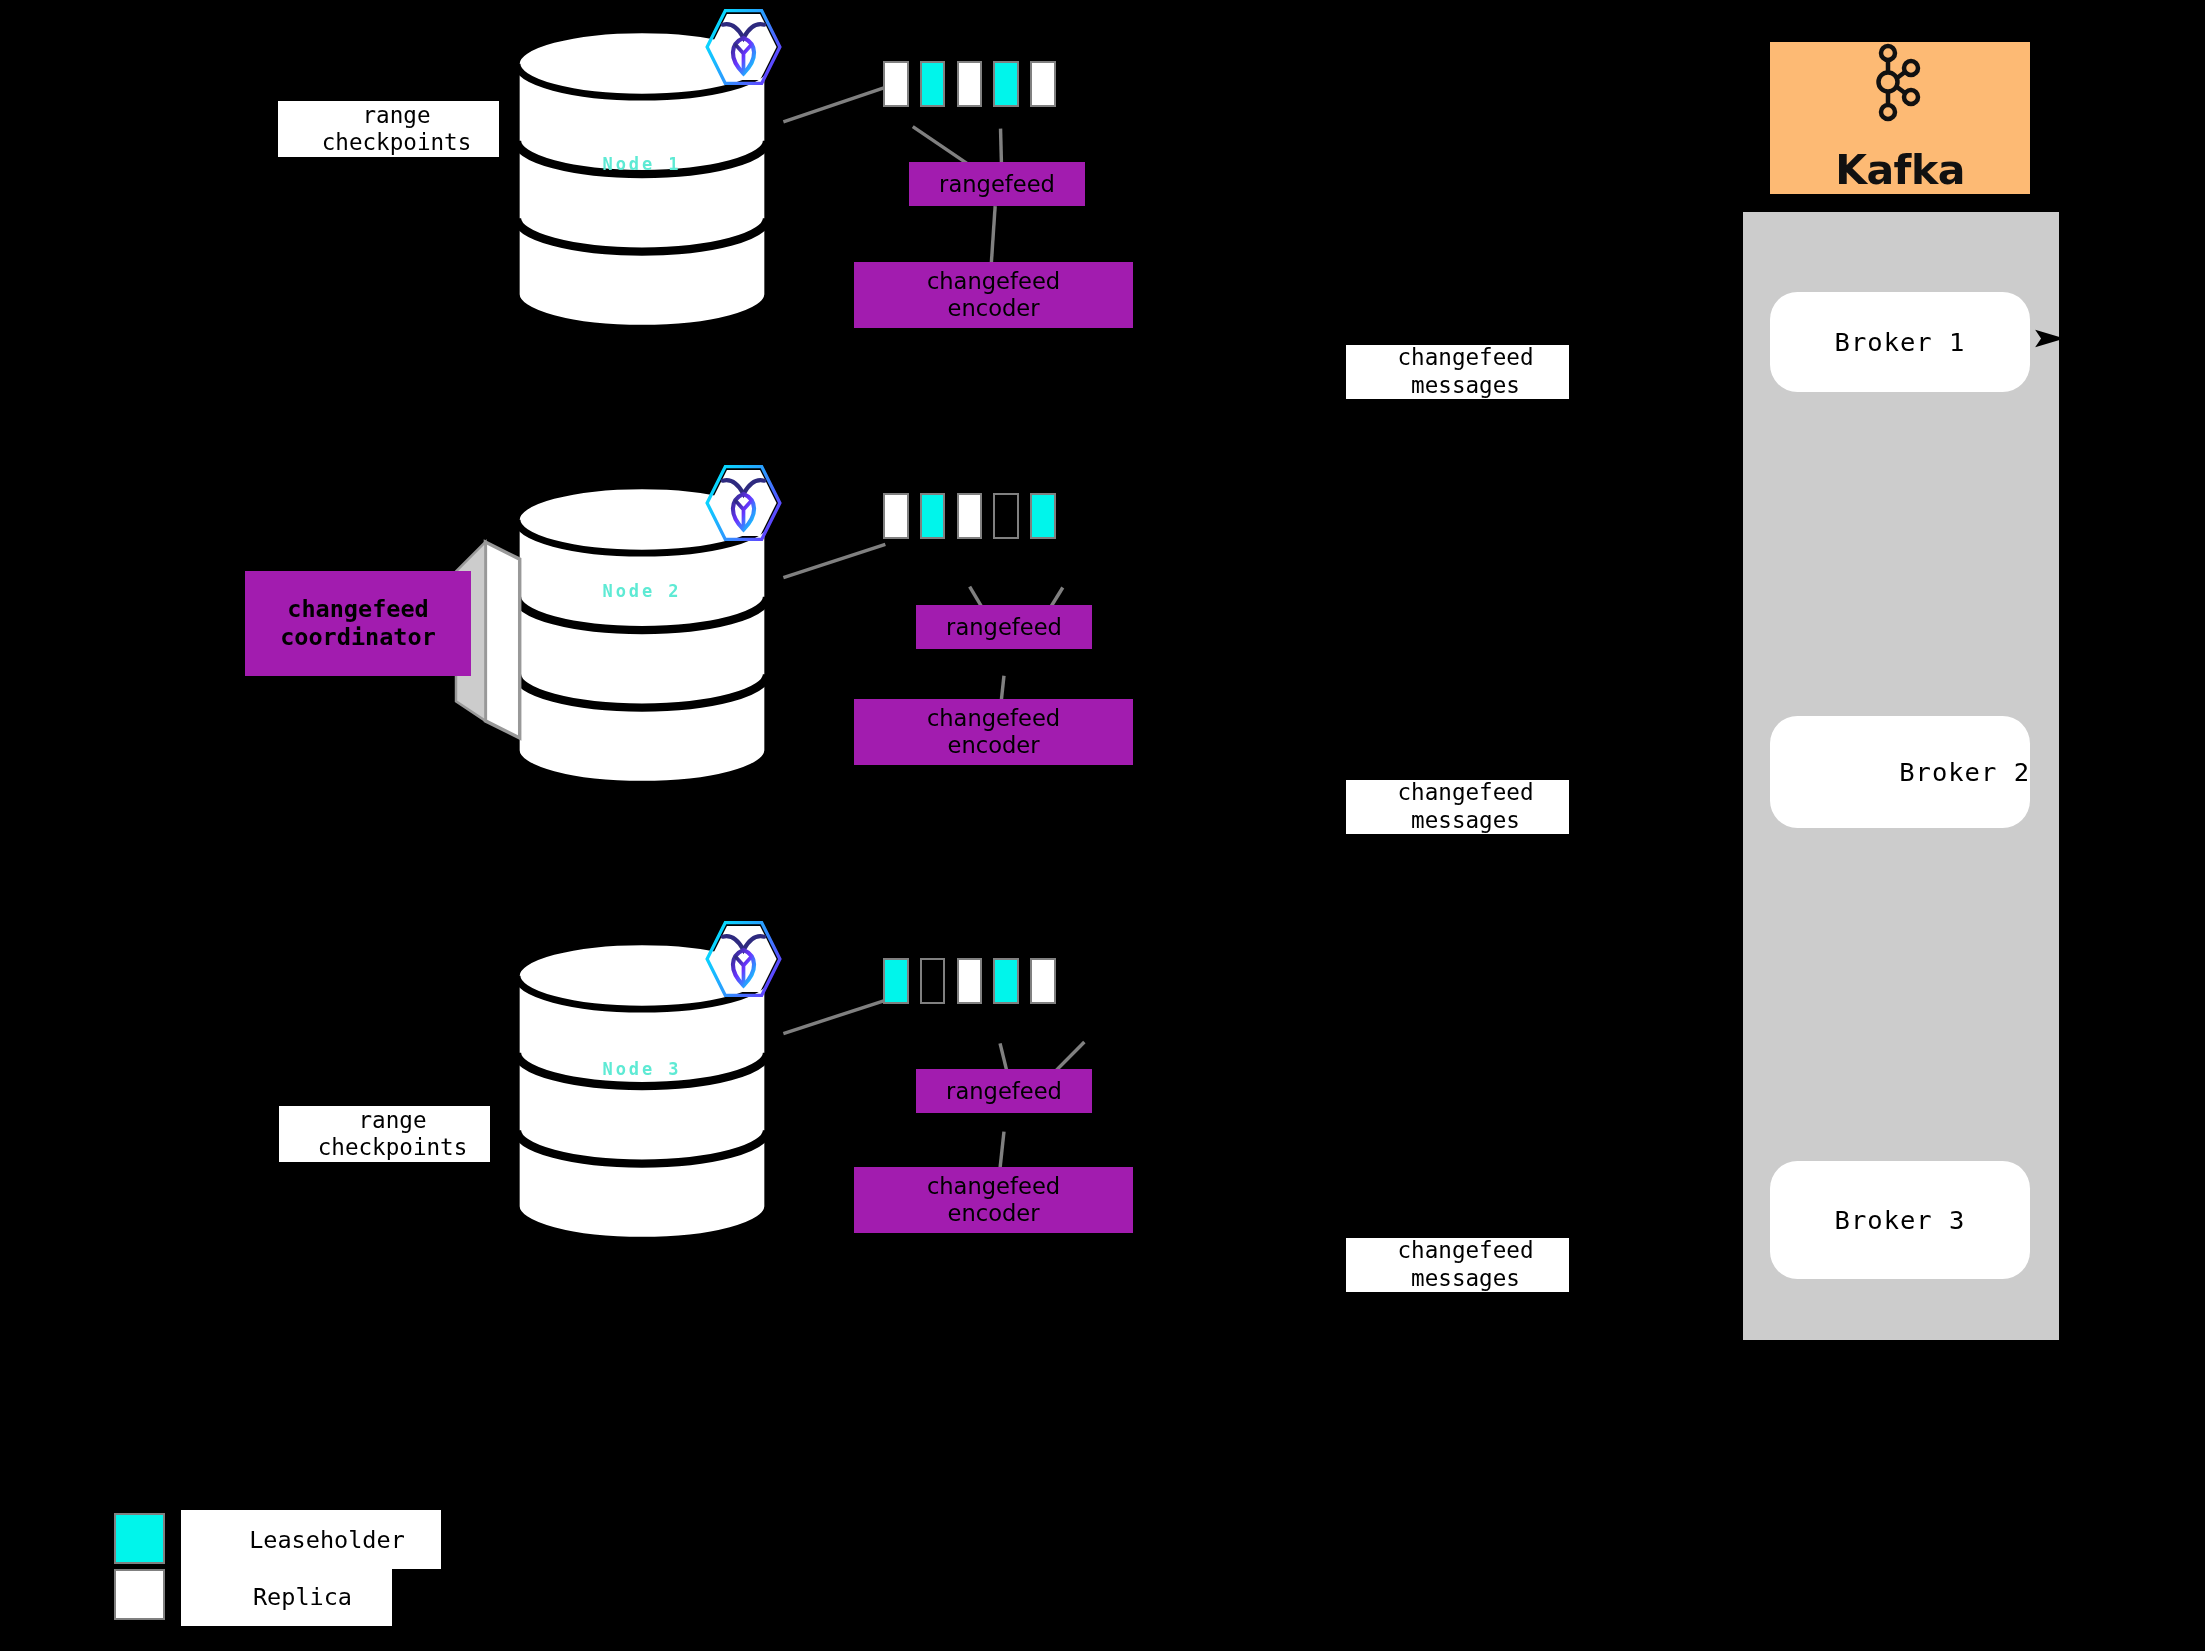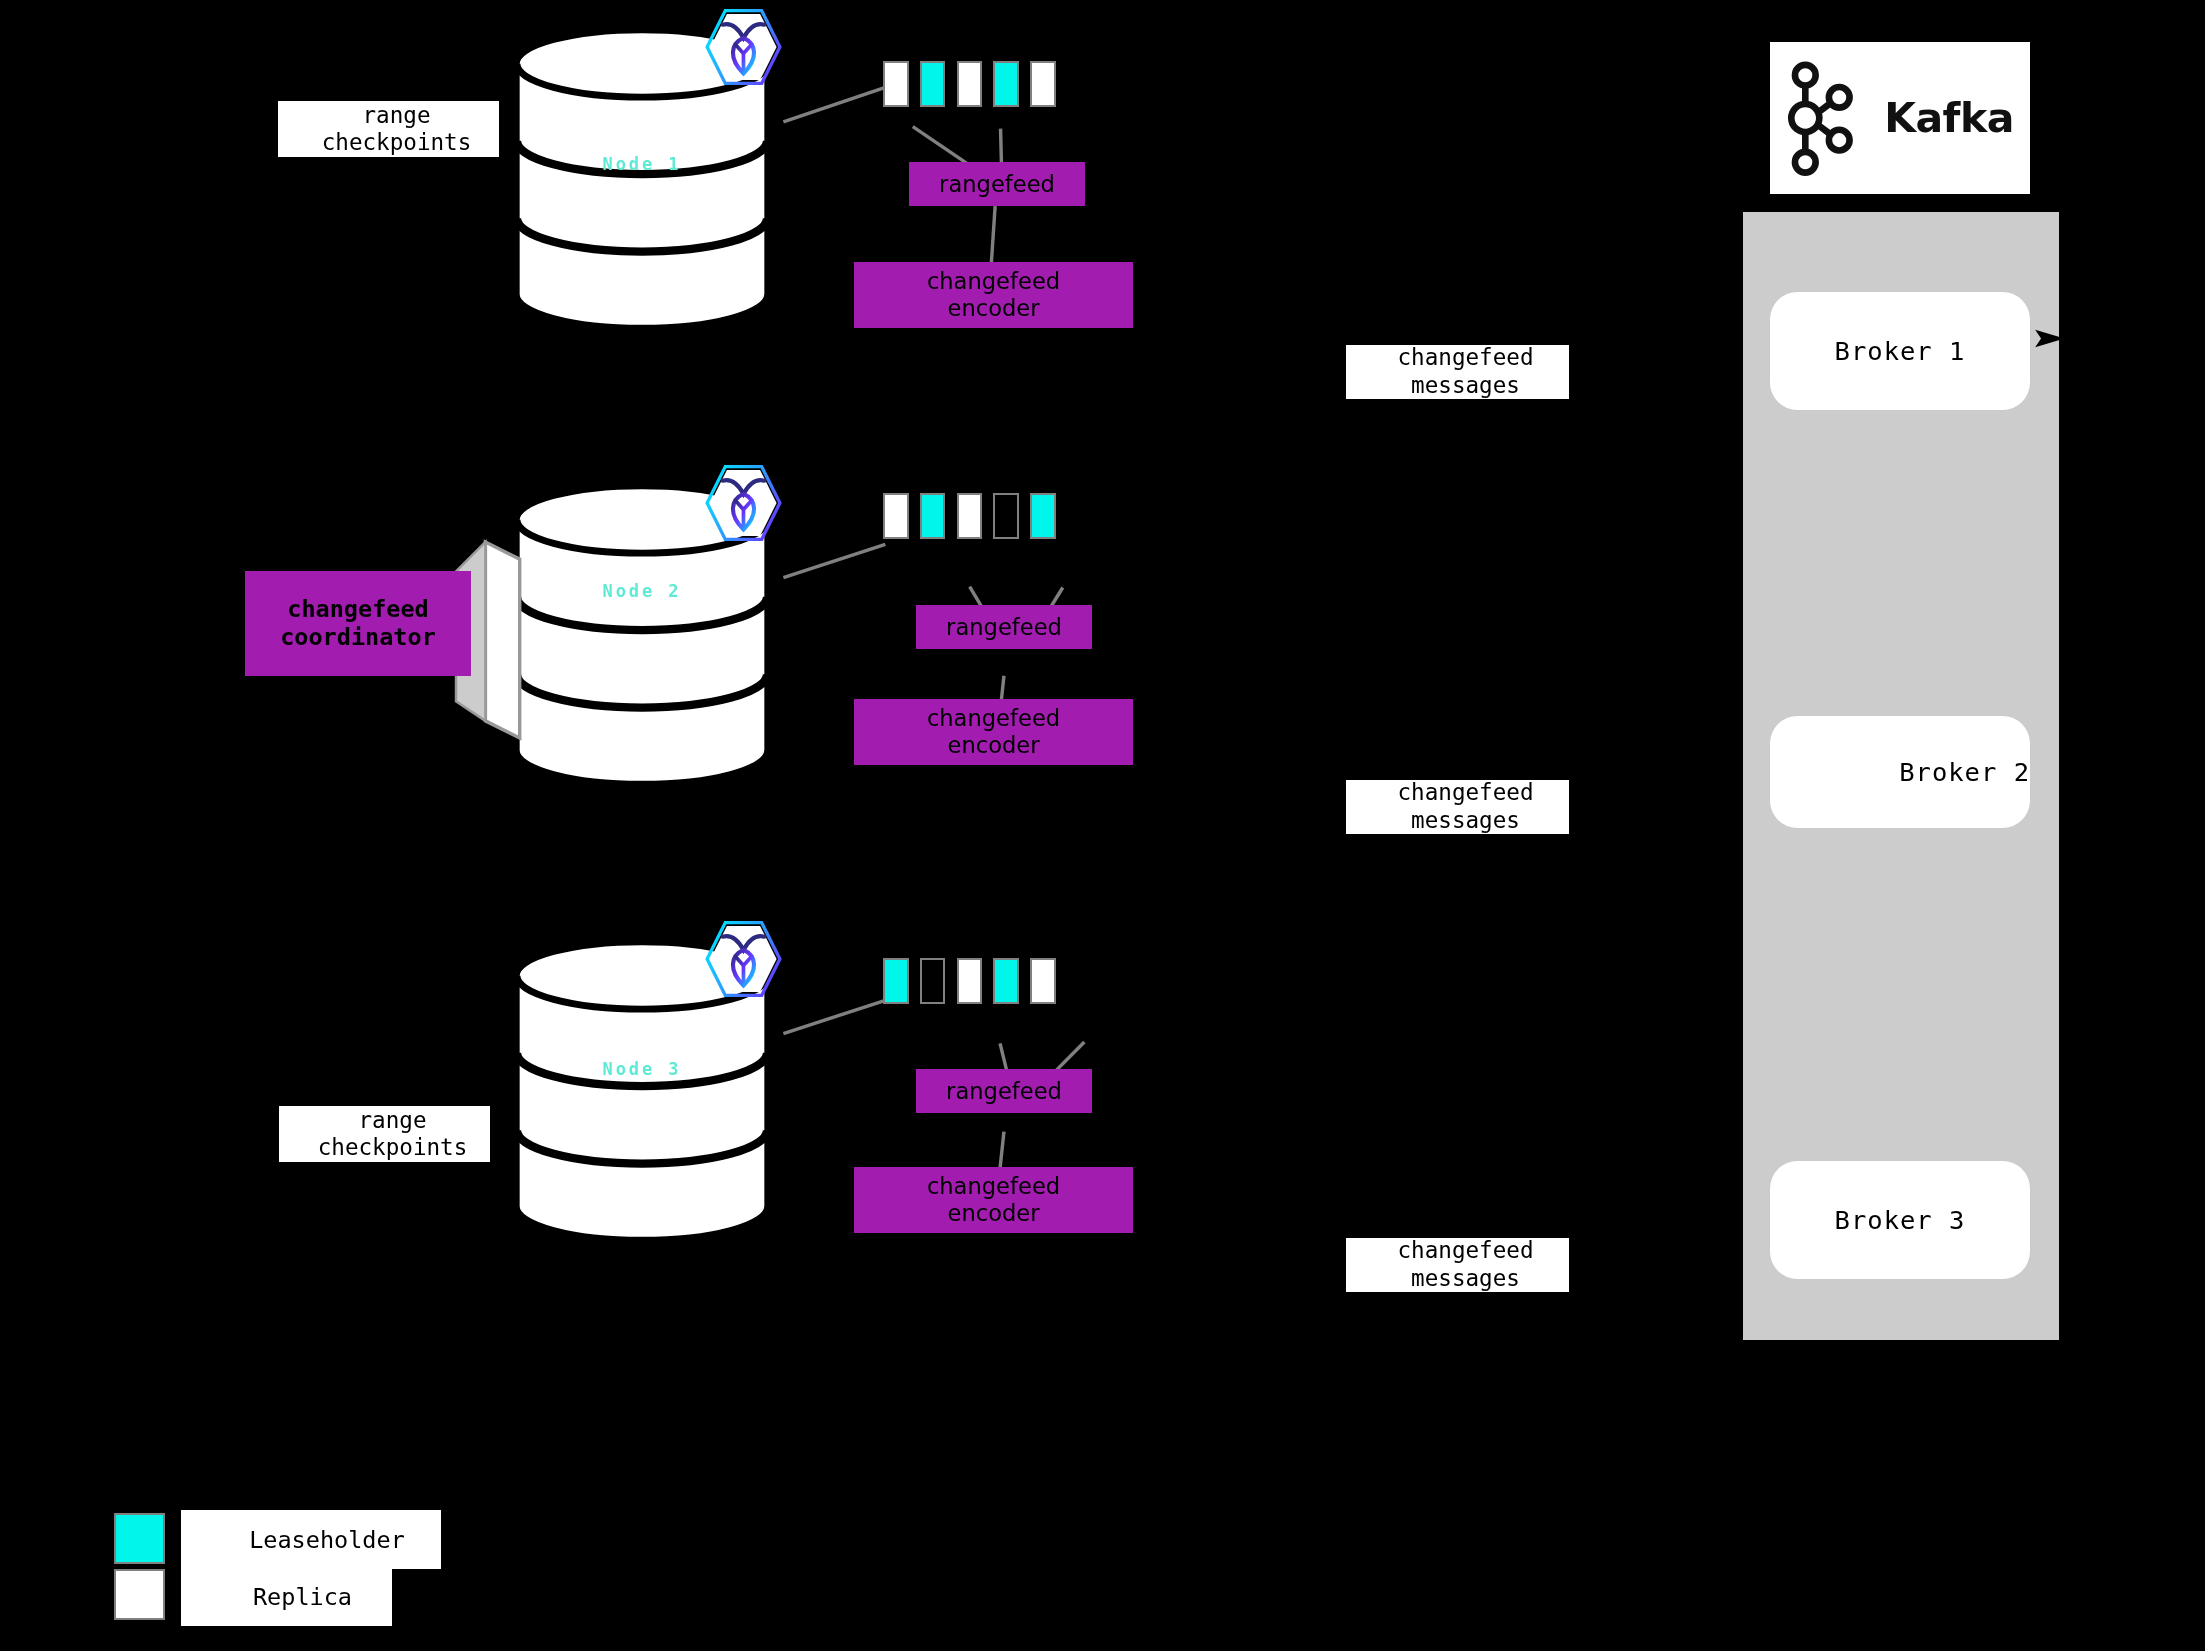--- a/index.html
+++ b/index.html
@@ -34,22 +34,22 @@
   .gbox.bold{font-weight:bold;
     font-family:"DejaVu Sans Mono","Liberation Mono",monospace;font-size:23.5px;}
 
   
   .wbox{position:absolute;background:#FFFFFF;color:#000;
     font-family:"DejaVu Sans Mono","Liberation Mono",monospace;
     font-size:22.6px;line-height:1.22;text-align:center;box-sizing:border-box;
     display:flex;align-items:center;justify-content:center;white-space:nowrap;padding-left:16px;}
 
   
-  .kafka-logo-box{position:absolute;background:#ffffff;display:flex;
-    align-items:center;justify-content:center;gap:24px;}
+  .kafka-logo-box{position:absolute;background:#fdba74;display:flex;
+    align-items:center;justify-content:center;gap:24px;flex-direction:column;}
   .kafka-word{font-family:"DejaVu Sans","Liberation Sans",sans-serif;
     font-weight:bold;font-size:41px;color:#111;letter-spacing:-0.5px;}
   .kafka-panel{position:absolute;background:#CCCCCC;}
   .broker{position:absolute;background:#FFFFFF;border-radius:27.5px;
     display:flex;align-items:center;justify-content:center;
     font-family:"DejaVu Sans Mono","Liberation Mono",monospace;
     font-size:25.5px;color:#000;letter-spacing:1px;}
 
   
   .pill{position:absolute;background:#FFFFFF;border-radius:29px;
@@ -286,21 +286,21 @@
     </svg>
     <div class="kafka-word">Kafka</div>
   </div>
 
   <div class="kafka-panel" style="left:1743px;top:212px;width:316px;height:1128px;"></div>
 
   <svg class="abs" style="left:2035px;top:319px;width:59px;height:44px;overflow:visible;" viewBox="0 0 120 90" width="59" height="44">
     <polygon points="60,40 0,22 12,40 0,58" fill="#000"></polygon>
   </svg>
 
-  <div class="broker" style="left:1770px;top:292px;width:260px;height:118px;">
+  <div class="broker" style="left:1770px;top:292px;width:260px;height:100px;">
     <span>Broker 1</span>
   </div>
   <div class="broker" style="left:1770px;top:716px;width:260px;height:112px;justify-content:flex-end;">
     <span>Broker 2</span>
   </div>
   <div class="broker" style="left:1770px;top:1161px;width:260px;height:118px;">
     <span>Broker 3</span>
   </div>
 
 

